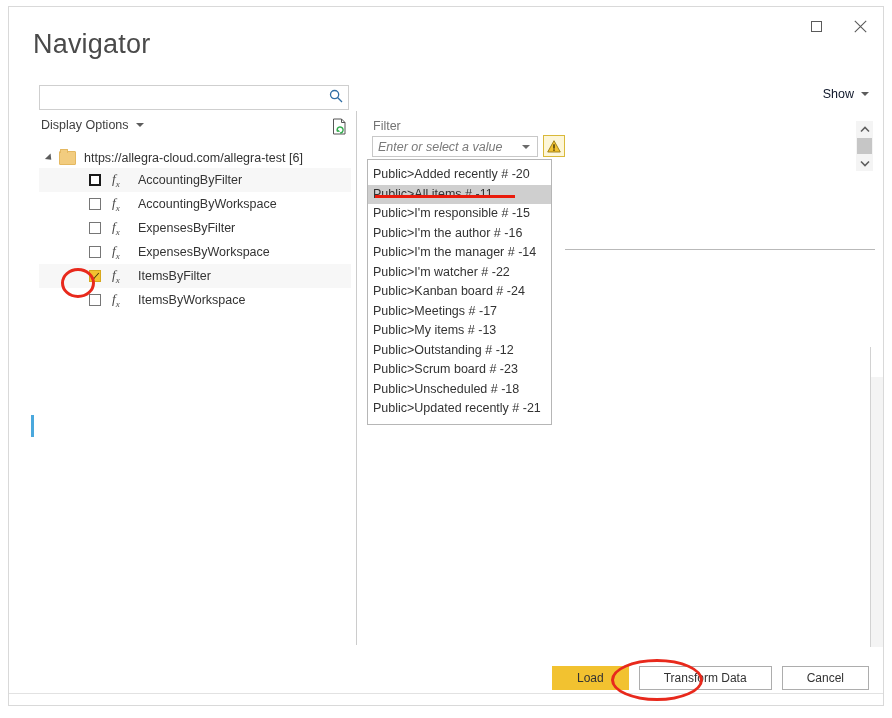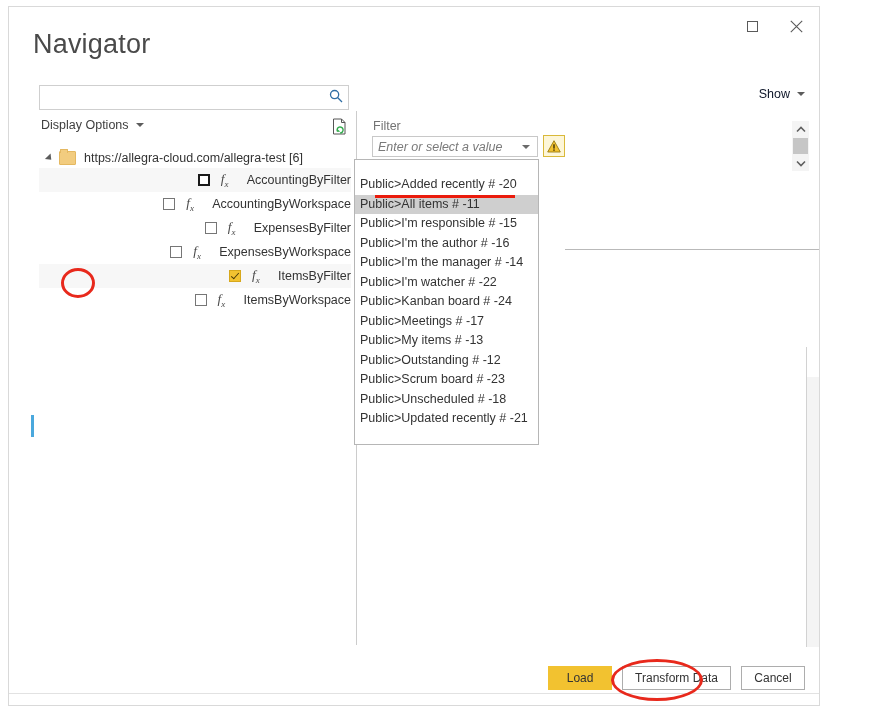--- a/index.html
+++ b/index.html
@@ -12,21 +12,21 @@
     height: 718px;
     font-family: "Liberation Sans", sans-serif;
     color: #333333;
     -webkit-font-smoothing: antialiased;
   }
 
   #dialog {
     position: absolute;
     left: 8px;
     top: 6px;
-    width: 812px;
+    width: 876px;
     height: 700px;
     background: #ffffff;
     border: 1px solid #d9d9d9;
     box-sizing: border-box;
     overflow: hidden;
   }
 
   
   .win-controls {
     position: absolute;
@@ -176,21 +176,20 @@
     white-space: nowrap;
   }
 
   .tree-item {
     position: relative;
     height: 24px;
     display: flex;
     align-items: center;
     padding-left: 50px;
     box-sizing: border-box;
-    justify-content: flex-end;
   }
   .tree-item.alt { background: #f7f7f7; }
 
   .cbox {
     width: 12px;
     height: 12px;
     border: 1px solid #767676;
     background: #fff;
     flex: none;
     margin-right: 11px;
@@ -309,27 +308,27 @@
     background: #fdf6d8;
     box-sizing: border-box;
     display: flex;
     align-items: center;
     justify-content: center;
   }
 
   
   #dropdown {
     position: absolute;
-    left: 345px;
+    left: 358px;
     top: 152px;
     width: 185px;
     border: 1px solid #b6b6b6;
     background: #ffffff;
     box-sizing: border-box;
-    padding: 15px 0;
+    padding: 5px 0;
   }
   .dd-item {
     height: 19.5px;
     line-height: 19.5px;
     padding-left: 5px;
     font-size: 12.5px;
     color: #333;
     white-space: nowrap;
     box-sizing: border-box;
   }
@@ -426,21 +425,21 @@
     position: absolute;
     right: 14px;
     top: 659px;
     display: flex;
     gap: 10px;
     align-items: center;
   }
   .btn {
     height: 24px;
     min-width: 64px;
-    padding: 0 12px;
+    padding: 0 24px;
     font-family: "Liberation Sans", sans-serif;
     font-size: 12px;
     color: #333;
     background: #ffffff;
     border: 1px solid #adadad;
     box-sizing: border-box;
     display: flex;
     align-items: center;
     justify-content: center;
     white-space: nowrap;

